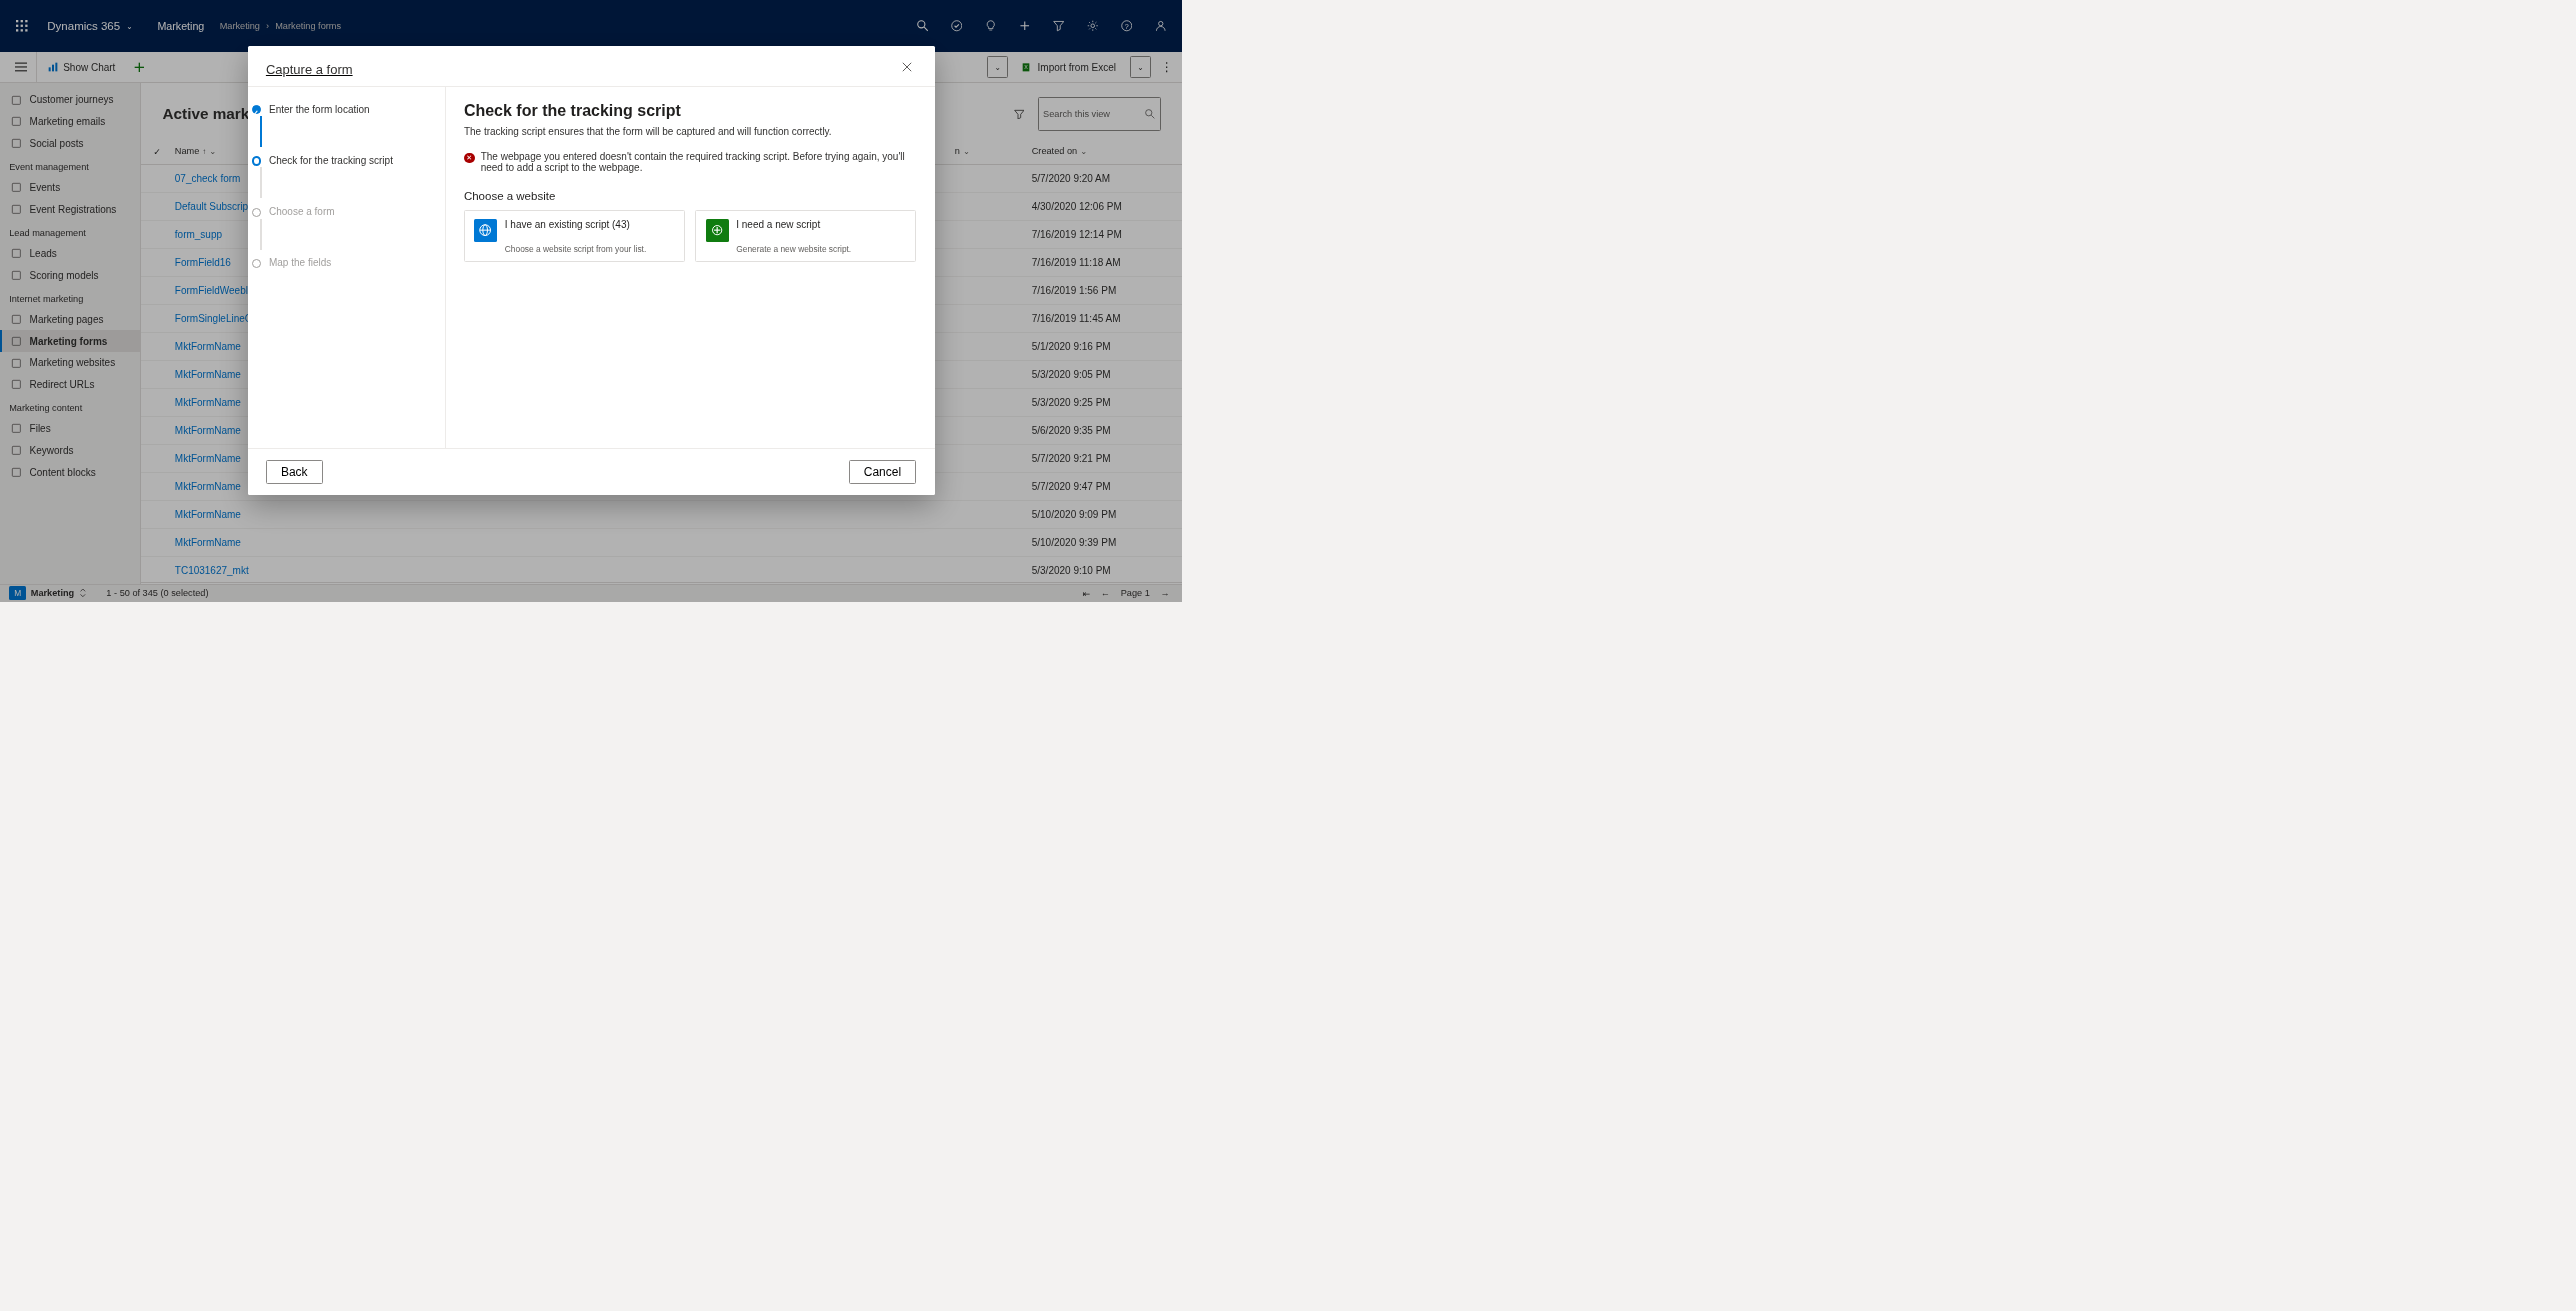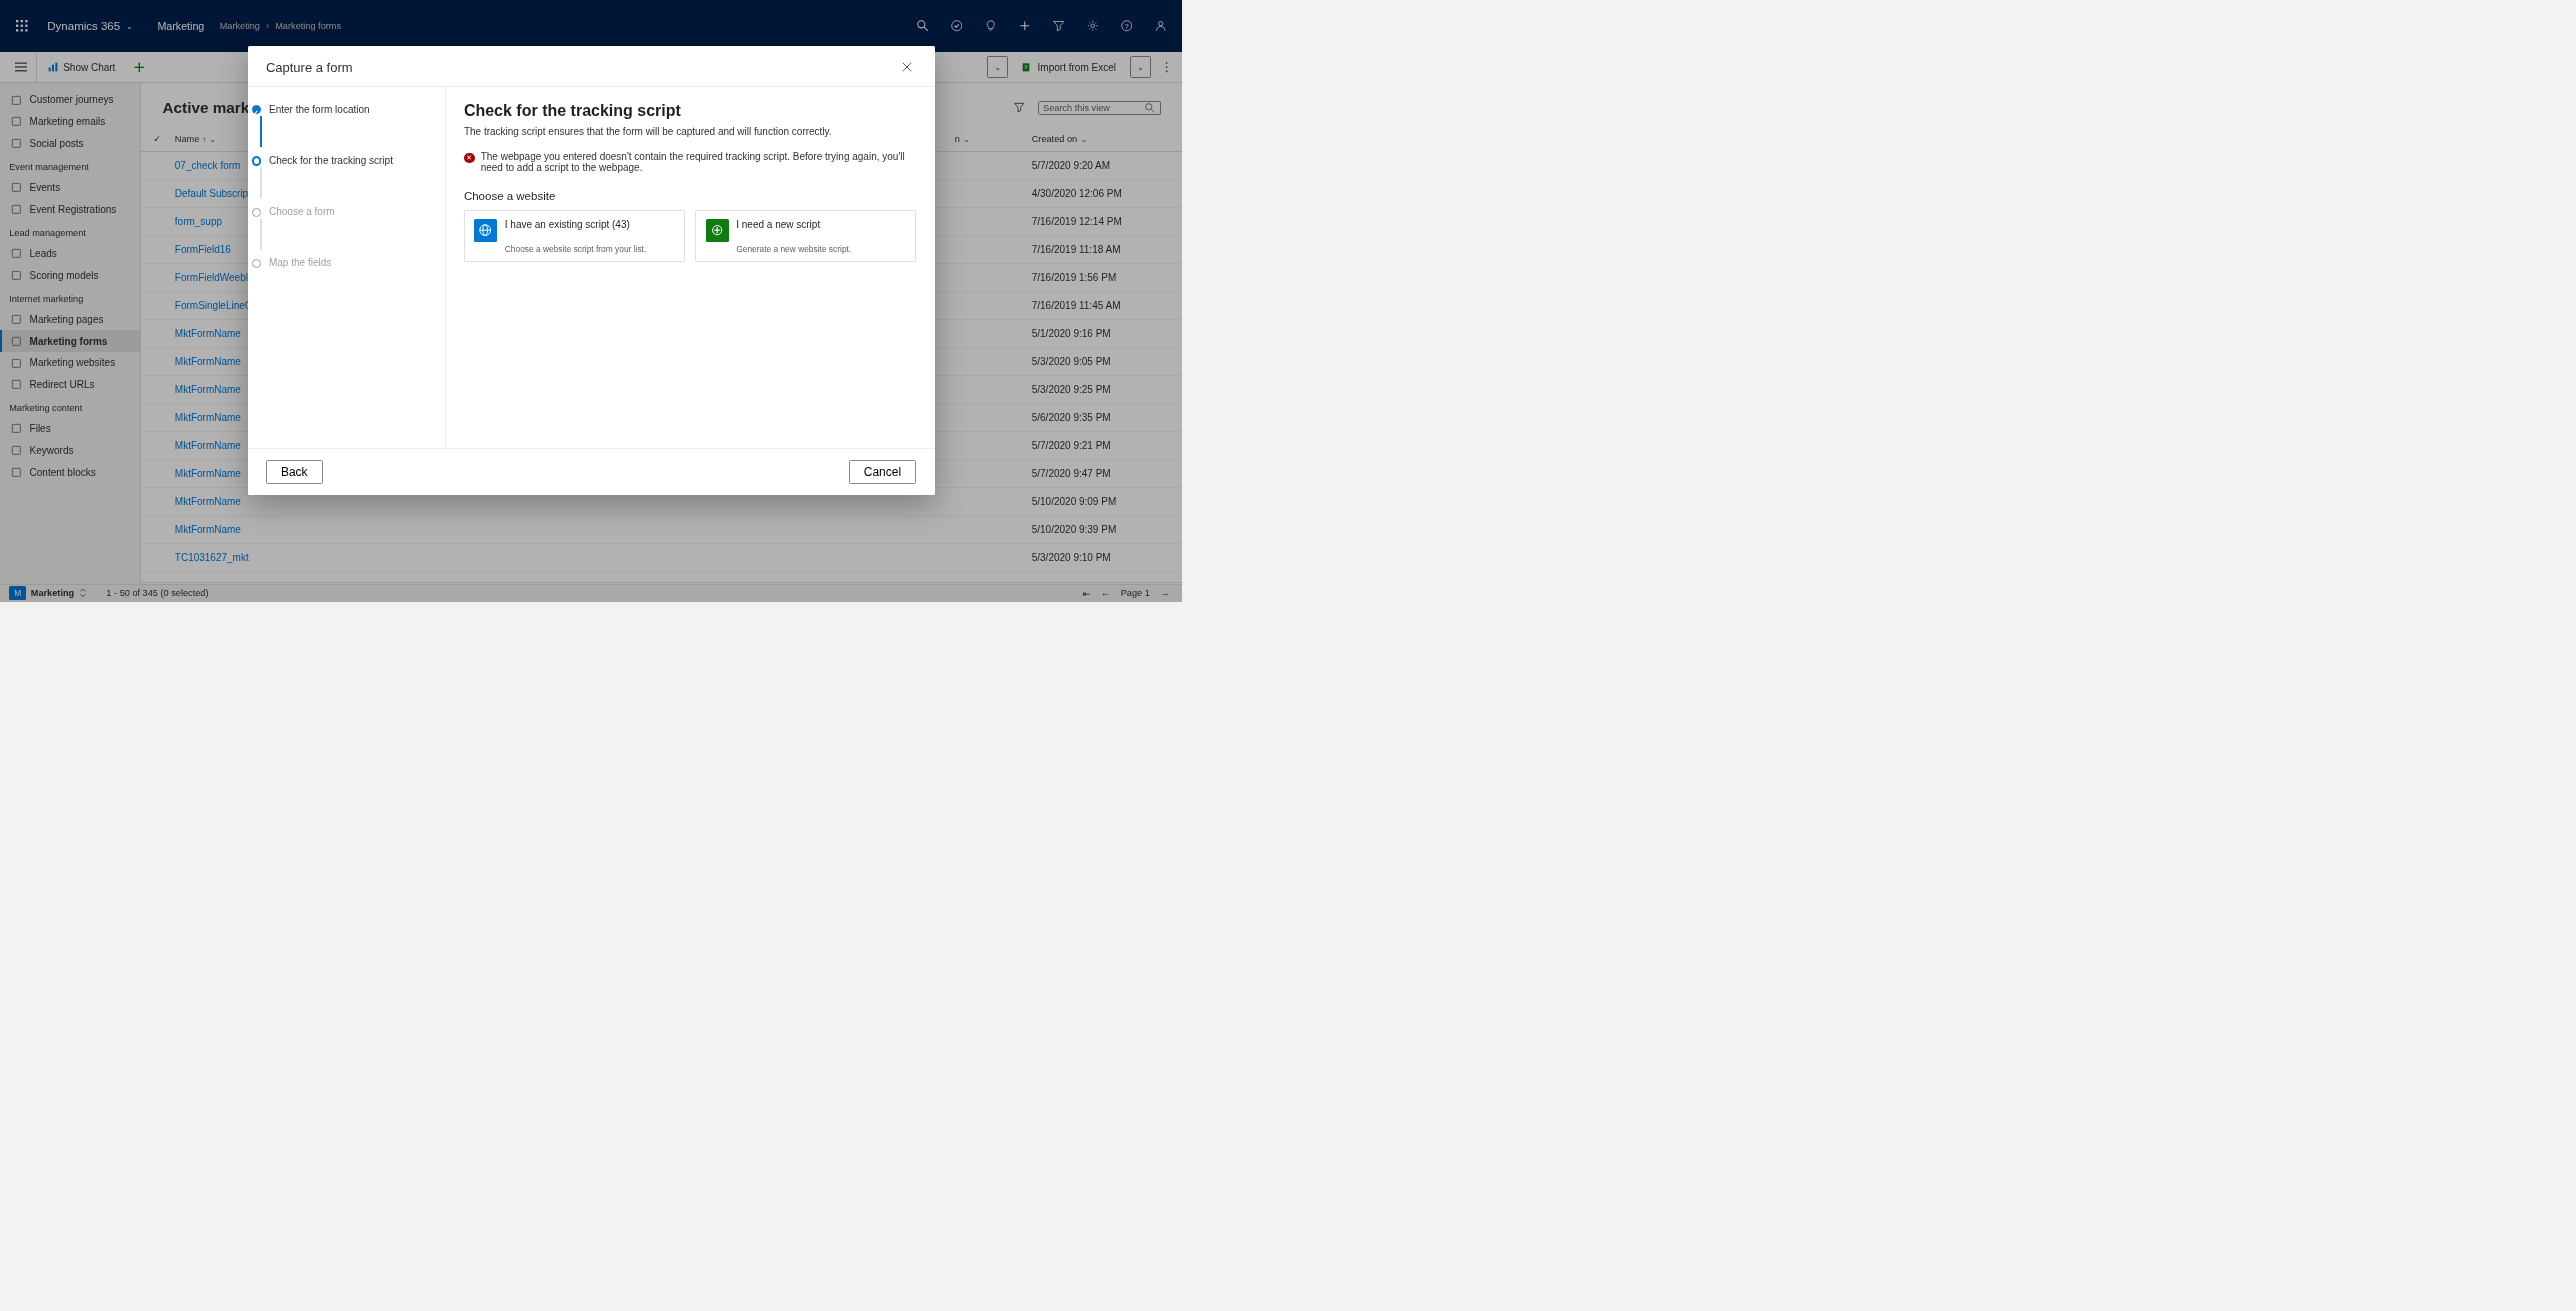--- a/index.html
+++ b/index.html
@@ -30,21 +30,21 @@
 .sidebar .group-header { font-size: 9.2px; font-weight: 400; color: #323130; padding: 7.7px 9.2px 4.6px; }
 .nav-item { display: flex; align-items: center; gap: 7.7px; padding: 5.4px 9.2px; font-size: 10px; color: #323130; cursor: pointer; border-left: 2.3px solid transparent; }
 .nav-item.active { background: #e1dfdd; border-left: 2.3px solid #0078d4; font-weight: 600; }
 .nav-item svg { width: 10.7px; height: 10.7px; fill: #605e5c; }
 
 
 .content { flex: 1; background: #fff; display: flex; flex-direction: column; position: relative; }
 .view-header { padding: 14px 21.5px 7.7px; display: flex; align-items: center; }
 .view-title { font-size: 15.3px; font-weight: 600; color: #323130; }
 .view-header .right-tools { margin-left: auto; display: flex; align-items: center; gap: 7.7px; }
-.search-view { width: 123px; height: 14px; border: 0.8px solid #8a8886; border-radius: 1.5px; display: flex; align-items: center; padding: 0 4.6px; color: #605e5c; font-size: 9.2px; }
+.search-view { width: 123px; height: 34px; border: 0.8px solid #8a8886; border-radius: 1.5px; display: flex; align-items: center; padding: 0 4.6px; color: #605e5c; font-size: 9.2px; }
 .search-view .ph { flex: 1; }
 .funnel { width: 21.5px; height: 21.5px; display: flex; align-items:center; justify-content:center; cursor:pointer; }
 
 
 .grid-head { display: flex; align-items: center; border-bottom: 0.8px solid #e1dfdd; padding: 0 12.3px; height: 26px; font-size: 9.2px; color: #323130; }
 .col-check { width: 21.5px; }
 .col-name { flex: 1; display: flex; align-items: center; gap: 3.1px; }
 .col-status { width: 77px; display: flex; align-items: center; gap: 3.1px; }
 .col-date { width: 138px; display: flex; align-items: center; gap: 3.1px; }
 .grid-body { flex: 1; overflow-y: auto; }
@@ -60,21 +60,21 @@
 
 .statusbar { position: absolute; bottom: 0; left: 0; right: 0; height: 18.4px; background: #f3f2f1; border-top: 0.8px solid #e1dfdd; display: flex; align-items: center; font-size: 9.2px; color: #323130; padding: 0 4.6px; }
 .area-switch { display: flex; align-items: center; gap: 4.6px; height: 100%; padding: 0 4.6px; }
 .area-box { width: 17px; height: 14px; background: #0078d4; color: #fff; font-size: 8.4px; display: flex; align-items:center; justify-content:center; border-radius:1.5px; }
 .statusbar .counts { margin-left: 15.3px; }
 .statusbar .pager { margin-left: auto; display: flex; align-items: center; gap: 10.7px; padding-right: 7.7px; }
 
 
 .overlay { position: absolute; inset: 0; background: rgba(0,0,0,0.3); display: flex; align-items: flex-start; justify-content: center; z-index: 100; }
 .dialog { margin-top: 46px; width: 687px; background: #fff; border-radius: 1.5px; box-shadow: 0 9.2px 31px rgba(0,0,0,0.3); display: flex; flex-direction: column; max-height: 522px; }
-.dlg-header { padding: 12.3px 18.4px 9.2px; display: flex; align-items: center; border-bottom: 0.8px solid #edebe9; }
+.dlg-header { padding: 12.3px 18.4px 9.2px; display: flex; align-items: flex-end; border-bottom: 0.8px solid #edebe9; text-decoration: underline; }
 .dlg-title { font-size: 13px; color: #323130; }
 .dlg-close { margin-left: auto; cursor: pointer; width: 18.4px; height: 18.4px; display:flex;align-items:center;justify-content:center; }
 .dlg-body { flex: 1; display: flex; min-height: 361px; }
 .dlg-steps { width: 198px; border-right: 0.8px solid #edebe9; padding: 12.3px 9.2px 12.3px 4.6px; }
 .step { display: flex; align-items: flex-start; gap: 7.7px; padding: 4.6px 0; font-size: 10px; color: #323130; position: relative; }
 .step-dot { width: 9.2px; height: 9.2px; border-radius: 50%; border: 1.2px solid #a19f9d; background: #fff; margin-top: 1.5px; flex-shrink: 0; }
 .step.done .step-dot { background: #0078d4; border-color: #0078d4; }
 .step.active .step-dot { border: 2.3px solid #0078d4; width: 9.2px; height: 9.2px; }
 .step-line { position: absolute; left: 8.4px; top: 17px; width: 1.2px; height: 31px; background: #0078d4; }
 .step-line.gray { background: #e1dfdd; }

